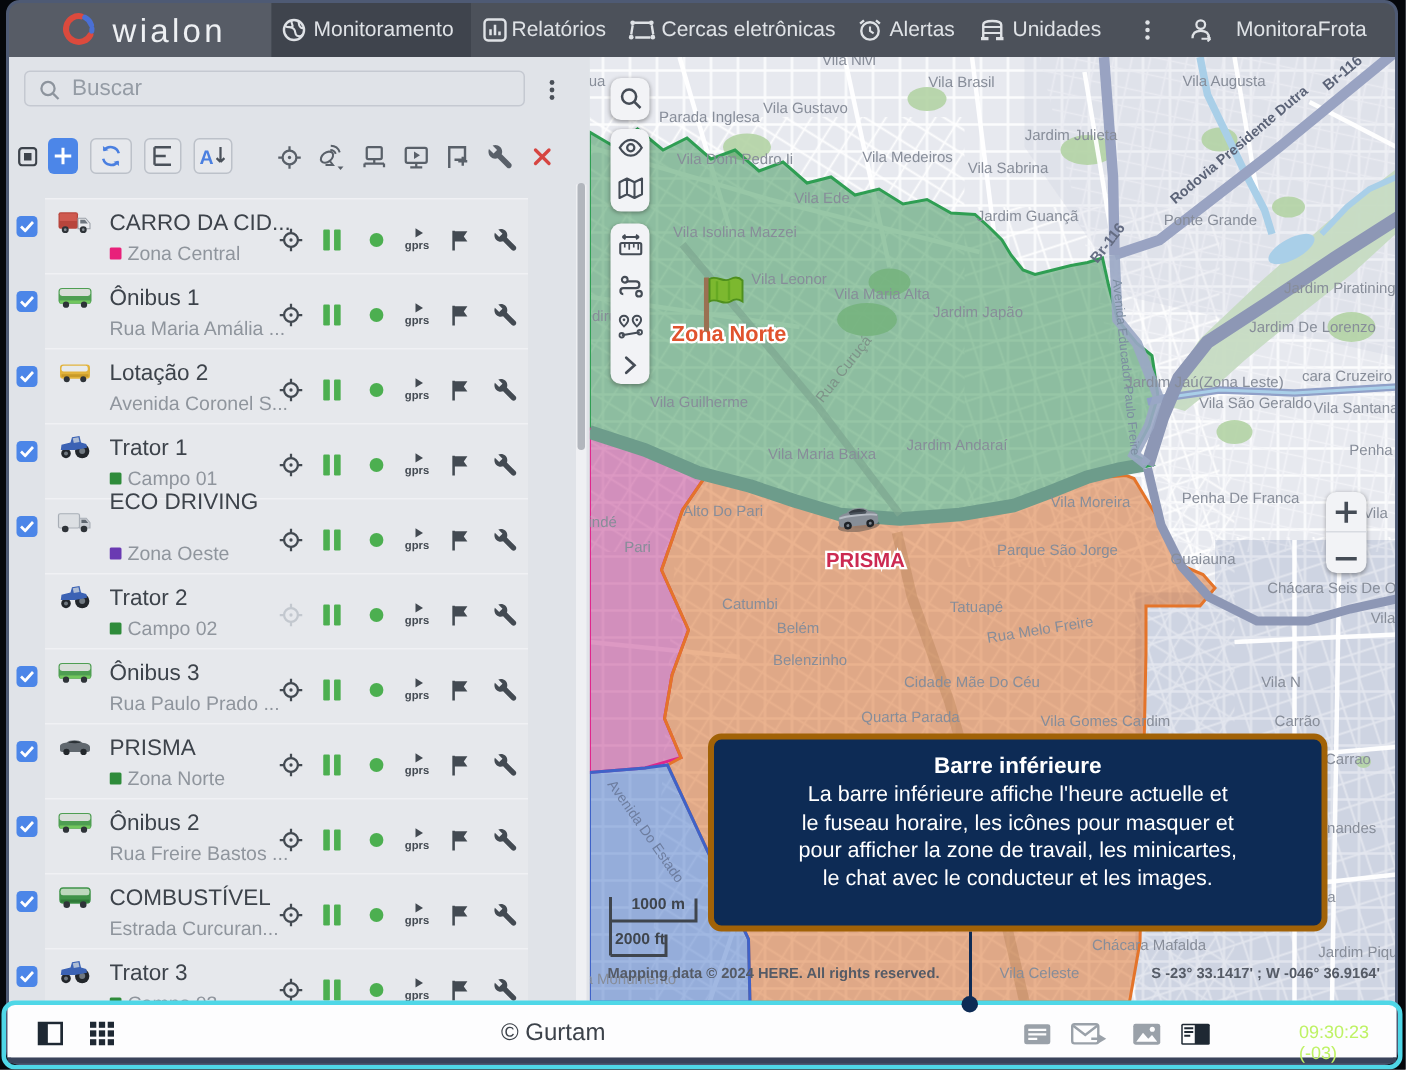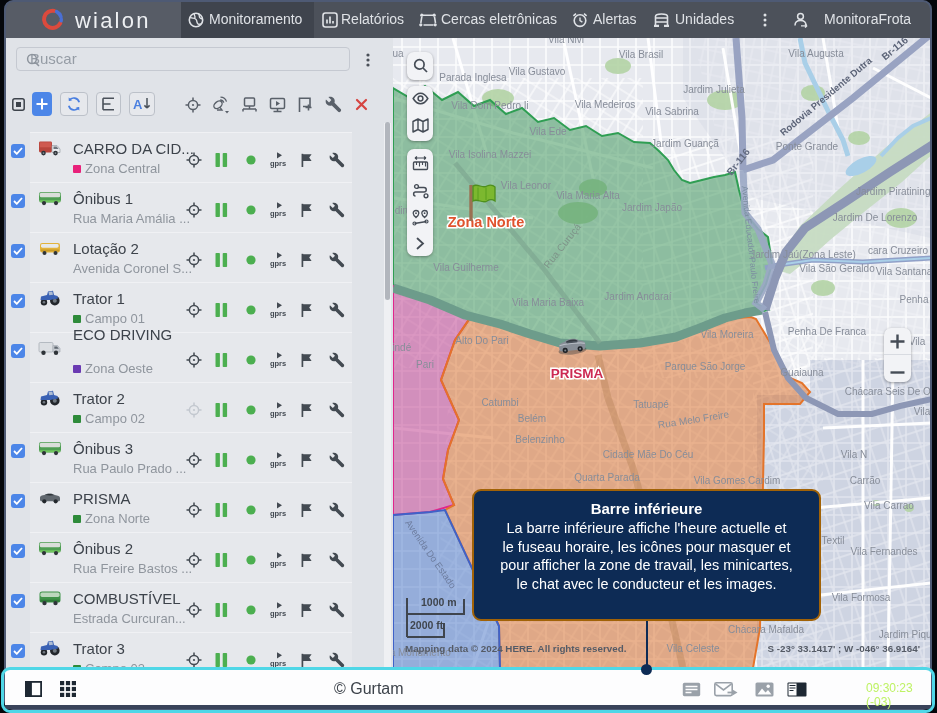--- a/index.html
+++ b/index.html
@@ -11,42 +11,42 @@
 #winborder{left:4px;top:0;width:928px;height:710px;border:2px solid #4e5a74;border-radius:9px;z-index:40;pointer-events:none}
 
 #topbar{left:5px;top:1px;width:926px;height:37px;background:#4c515a;border-radius:8px 8px 0 0;z-index:5}
 #logoseg{left:5px;top:1px;width:176px;height:37px;background:#575c66;border-radius:8px 0 0 0;z-index:6}
 #activetab{left:181px;top:1px;width:133px;height:37px;background:#3f444d;z-index:6}
 .navitem{z-index:7;color:#dfe2e6;font-size:14px;line-height:37px;top:1px;white-space:nowrap}
 .navicon{z-index:7;top:12px}
 #logotext{left:75px;top:8px;z-index:7;color:#eef0f3;font-size:22px;letter-spacing:2.2px;font-weight:400}
 
 #sidebar{left:5px;top:38px;width:388px;height:630px;background:#e0e3e8;z-index:3;overflow:hidden}
-#searchbox{left:11px;top:9px;width:334px;height:24px;border:1px solid #c5c9d1;border-radius:4px;color:#959ca5;font-size:15px;line-height:22px;padding-left:13px}
+#searchbox{left:11px;top:9px;width:334px;height:24px;border:1px solid #c5c9d1;border-radius:4px;color:#959ca5;font-size:15px;line-height:22px;padding-left:31px}
 #vdots{left:361px;top:15px}
 .tbbtn{top:54px;height:24px;border:1px solid #bcc1c9;border-radius:4px;background:#e6e8ec}
 .rowcard{left:25px;width:322px;height:49px;background:#e6e8ec}
 .ck{left:6px;width:14px;height:14px;background:#4c86e8;border-radius:3px;z-index:4}
 .unm{left:68px;color:#3d434b;font-size:15px;white-space:nowrap;overflow:hidden;text-overflow:ellipsis;max-width:126px}
 .usub{left:68px;color:#8f959d;font-size:13px;white-space:nowrap;overflow:hidden;max-width:120px}
 .sq{width:8px;height:8px;display:inline-block;margin-right:4px;border-radius:1px}
 #scrolltrack{left:379px;top:38px;width:7px;height:630px;background:#eff0f3;z-index:4}
 #scrollthumb{left:380px;top:112px;width:5px;height:186px;background:#b2b6bd;border-radius:3px;z-index:5}
 
 #map{left:393px;top:38px;width:538px;height:630px;z-index:2;overflow:hidden}
 .mapbtn{background:#f2f3f6;border-radius:7px;box-shadow:0 1px 3px rgba(0,0,0,.35);z-index:8}
 
 #cyanbox{left:1px;top:667px;width:934px;height:46px;border:3px solid #4fd7e7;border-radius:9px;z-index:50}
 #botbar{left:5px;top:670px;width:926px;height:35px;background:#fdfdfe;z-index:45}
 #botedge{left:5px;top:705px;width:926px;height:4px;background:#39435a;z-index:45}
 .botico{z-index:46}
 #gurtam{left:334px;top:680px;z-index:46;color:#3c424a;font-size:16px}
 #clock{left:866px;top:681px;z-index:46;color:#bef264;font-size:12px}
 
-#tip{left:472px;top:489px;width:349px;height:132px;background:#0d2b55;border:2px solid #a16207;border-radius:9px;z-index:60;color:#fff;text-align:center;padding-top:9px}
+#tip{left:472px;top:489px;width:413px;height:132px;background:#0d2b55;border:4px solid #a16207;border-radius:9px;z-index:60;color:#fff;text-align:center;padding-top:9px}
 #tip b{font-size:15px;display:block;margin-bottom:2px}
 #tip .tl{font-size:14.4px;line-height:18.5px}
 #tipline{left:646px;top:621px;width:2px;height:47px;background:#0d2b55;z-index:55}
 #tipdot{left:641px;top:664px;width:11px;height:11px;border-radius:50%;background:#0d2b55;z-index:56}
 </style>
 </head>
 <body>
 <div id="stage">
   <div id="appbg" class="abs"></div>
   <div id="topbar" class="abs"></div>

